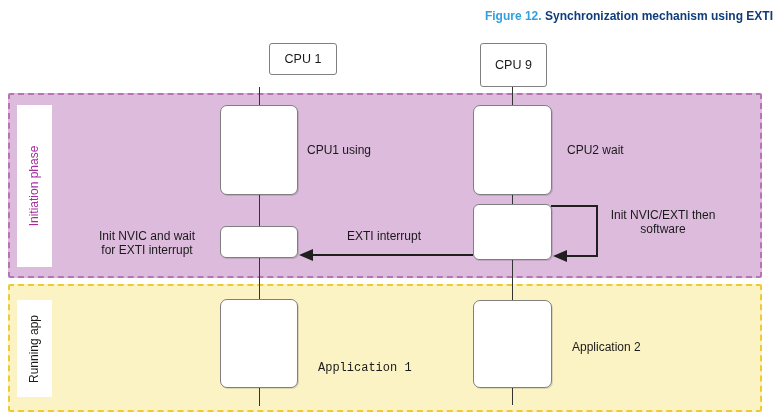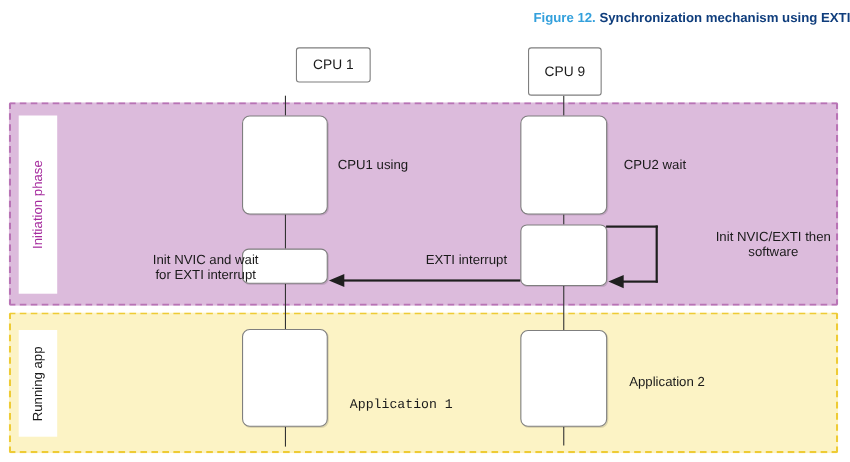--- a/index.html
+++ b/index.html
@@ -123,21 +123,21 @@
 
   
   .lbl {
     position: absolute;
     z-index: 5;
     font-size: 12px;
     line-height: 14px;
     color: #1a1a1a;
     white-space: nowrap;
   }
-  .lbl.center { text-align: center; white-space: normal; margin-left: 40px; }
+  .lbl.center { text-align: center; white-space: normal; }
 
   #lbl-cpu1-init { left: 307px; top: 143px; }
   #lbl-cpu2-init { left: 567px; top: 143px; }
   #lbl-cpu1-wait { left: 78px;  top: 229px; width: 138px; text-align: center; }
   #lbl-exti      { left: 334px; top: 229px; width: 100px; text-align: center; }
   #lbl-trigger   { left: 598px; top: 209px; width: 130px; text-align: center; line-height: 13.5px; }
   #lbl-app1      { left: 318px; top: 361px; font-family: Liberation Mono, monospace; }
   #lbl-app2      { left: 572px; top: 340px; }
 </style>
 </head>

